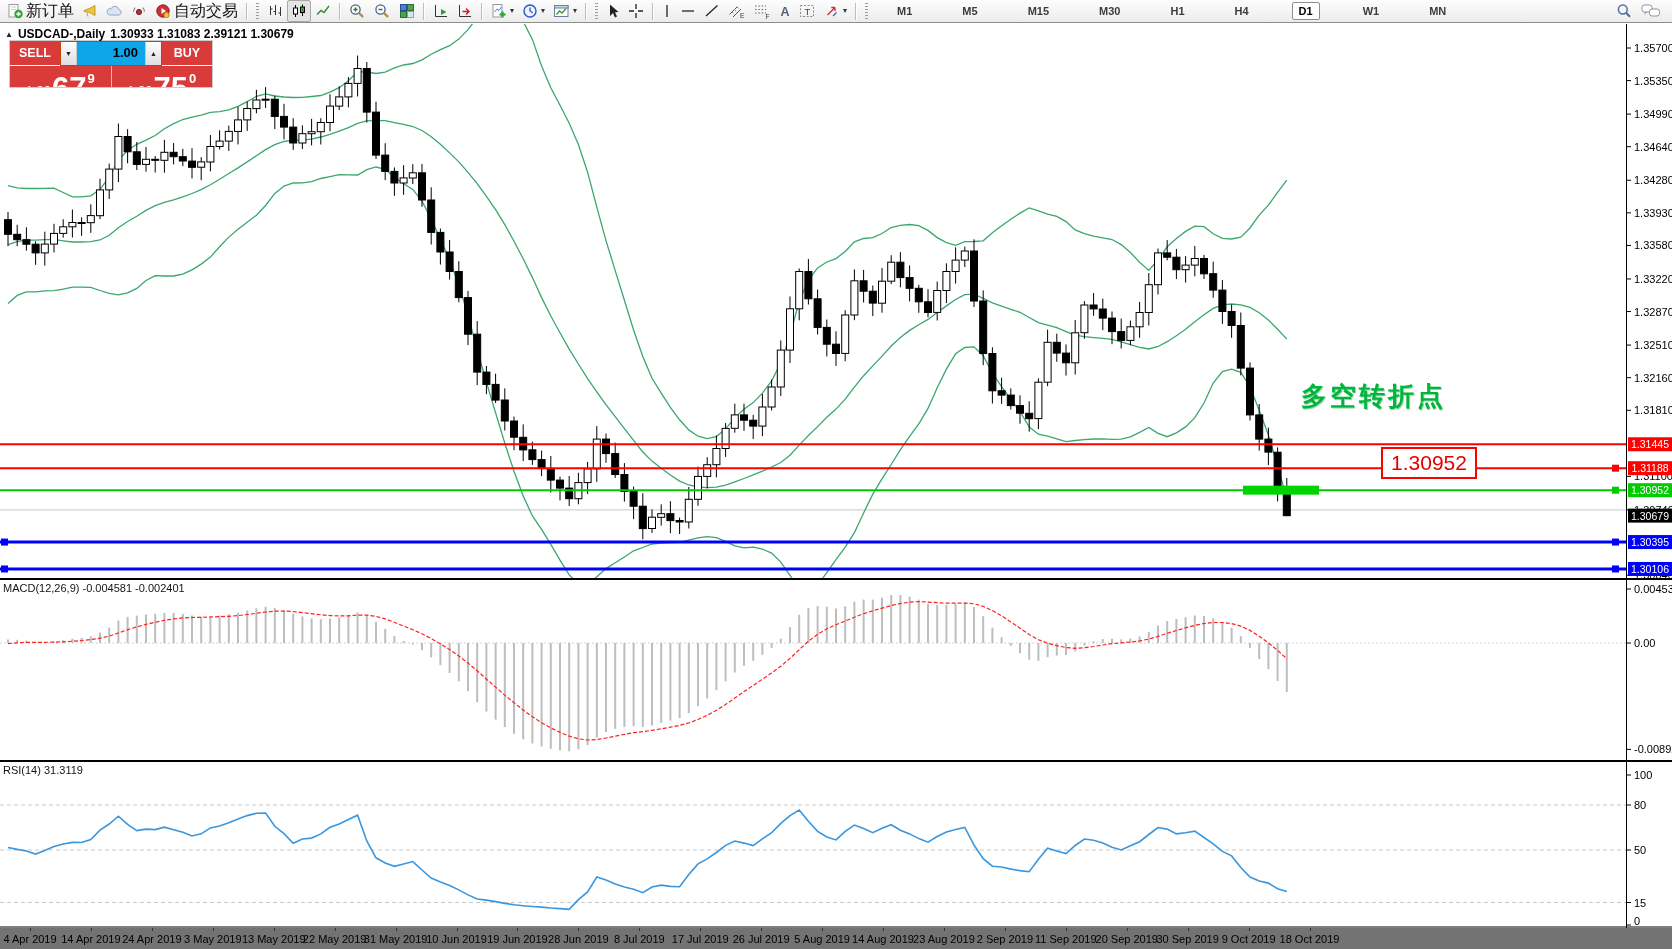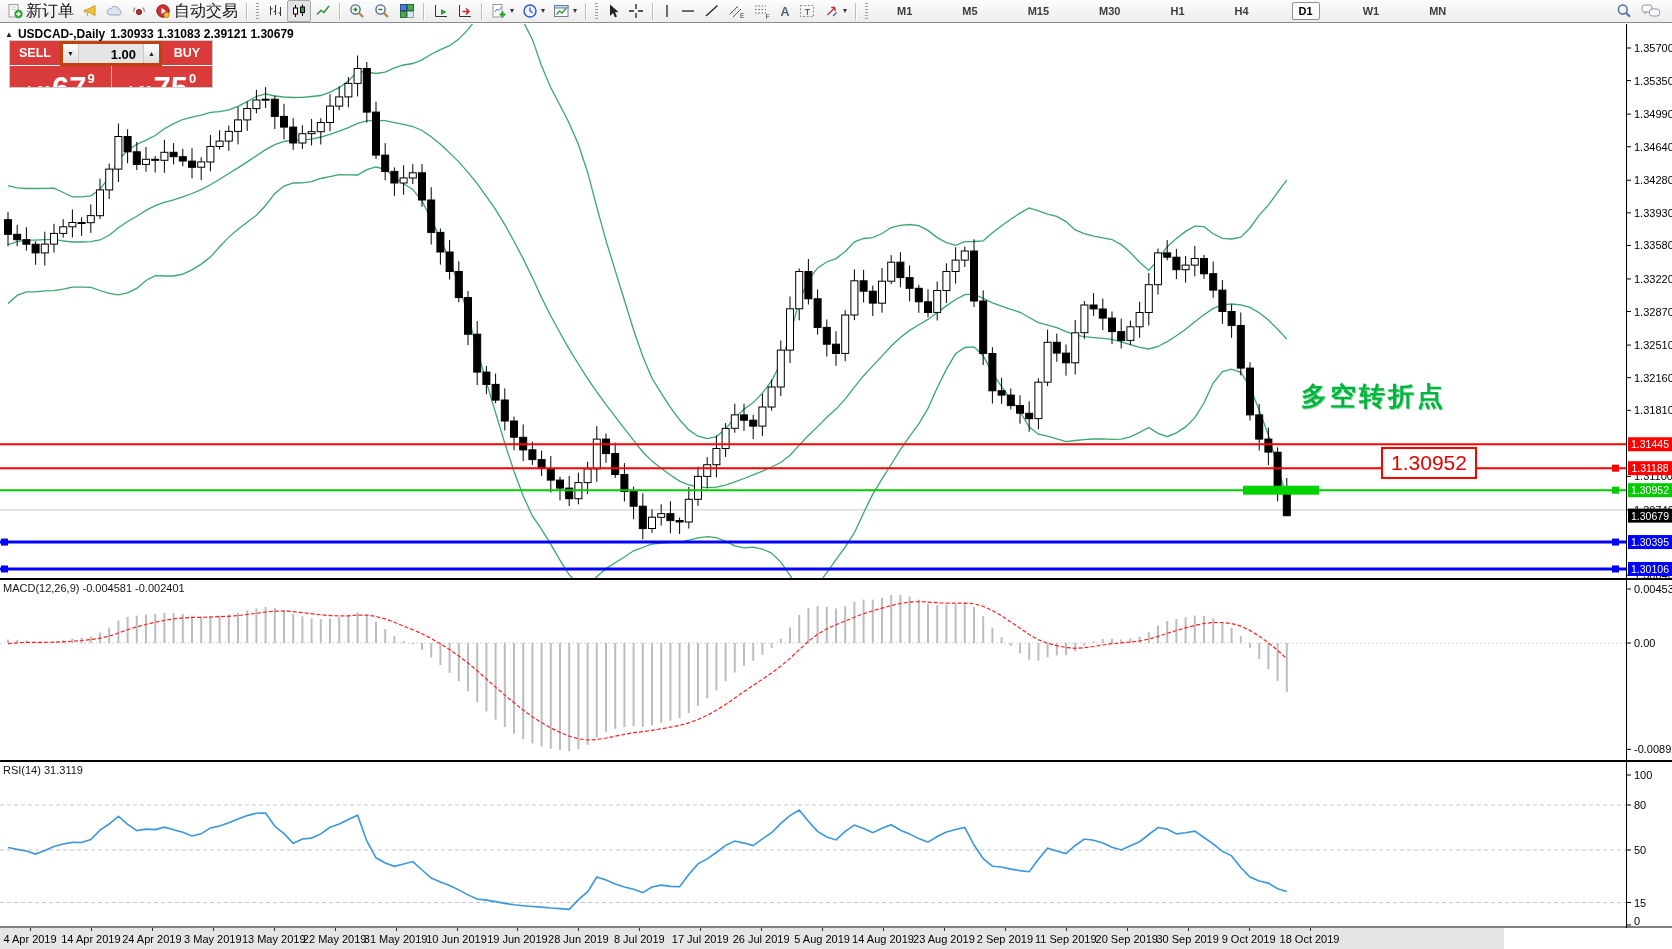--- a/index.html
+++ b/index.html
@@ -23,21 +23,21 @@
   
   .chart-title{position:absolute;left:5px;top:27px;display:flex;align-items:center;gap:5px;
                font-size:12px;font-weight:bold;color:#000;z-index:55;white-space:nowrap}
   .collapse-tri{font-size:8px;color:#222}
   
   .quote-panel{position:absolute;left:10px;top:41px;width:202px;height:46px;z-index:50;
                border-radius:0;overflow:hidden;box-shadow:0 0 0 1px rgba(140,140,140,.45)}
   .qp-row1{display:flex;height:25px}
   .sell-btn,.buy-btn{width:50px;background:#d93a3a;color:#fff;font-weight:bold;font-size:12.5px;
                display:flex;align-items:center;justify-content:center;border-bottom:1px solid #fff}
-  .vol{flex:1;display:flex;background:#e5e5e5;border:3px solid #c2410c;box-sizing:border-box}
+  .vol{flex:1;display:flex;background:#0ea5e9;border:1px solid #c2410c;box-sizing:border-box}
   .vol-btn{width:15px;background:linear-gradient(#fefefe,#dedede);display:flex;align-items:center;
            justify-content:center;font-size:7px;color:#222}
   .vol-btn.down{border-right:1px solid #c9c9c9}
   .vol-btn.up{border-left:1px solid #c9c9c9}
   .vol-val{flex:1;text-align:right;padding-right:7px;font-size:13px;font-weight:bold;color:#000;line-height:22px}
   .qp-row2{display:flex;height:38px}
   .qp-half{flex:1;background:#d93a3a;color:#fff;display:flex;align-items:flex-end;justify-content:center;padding-bottom:3px}
   .qp-half.buy{border-left:1px solid #eeb8b8}
   .qp-small{font-size:13px;font-weight:normal;line-height:1;margin-bottom:4px}
   .qp-big{font-size:31px;font-weight:bold;line-height:.82;margin:0 1px}
@@ -45,21 +45,21 @@
   
   svg.panel{position:absolute;left:0;z-index:10}
   .ind-label{position:absolute;font-size:11px;color:#141414;z-index:30;white-space:nowrap}
   
   .turning-label{position:absolute;left:1301px;top:379px;font-size:26px;font-weight:bold;color:#00b43c;
                  letter-spacing:3px;z-index:35;text-shadow:1px 1px 0 #8fd9a8;white-space:nowrap}
   .price-box{position:absolute;left:1381px;top:447px;width:92px;height:28px;border:2px solid #f00;
              background:#fff;color:#e40000;font-size:21px;display:flex;align-items:center;
              justify-content:center;z-index:35}
   
-  .date-axis{position:absolute;left:0;top:928px;width:1504px;height:21px;background:#e5e5e5;z-index:20}
+  .date-axis{position:absolute;left:0;top:928px;width:1672px;height:21px;background:#737373;z-index:20}
   .date-label{position:absolute;top:5px;font-size:11px;color:#000;transform:translateX(-50%);white-space:nowrap}
   .date-tick{position:absolute;top:0;width:1px;height:3px;background:#333}
 </style>
 </head>
 <body>
 
 <div class="toolbar">
   <span class="tb-btn">
     <svg width="16" height="16">
         <rect x="2" y="1.5" width="9" height="12.5" fill="#fff" stroke="#999"></rect>

